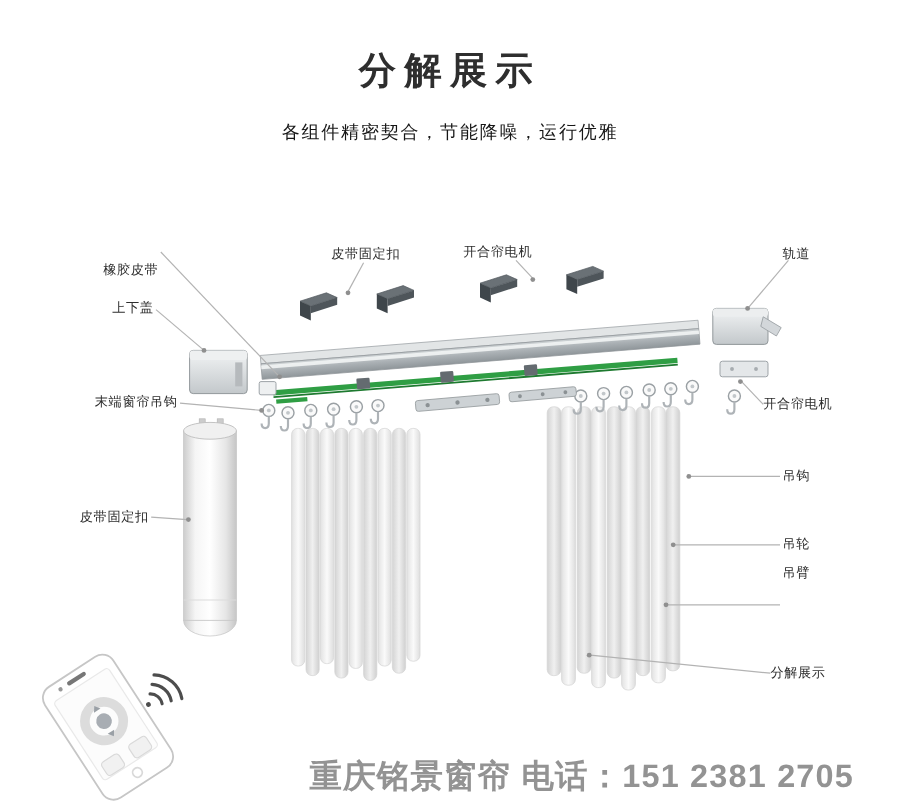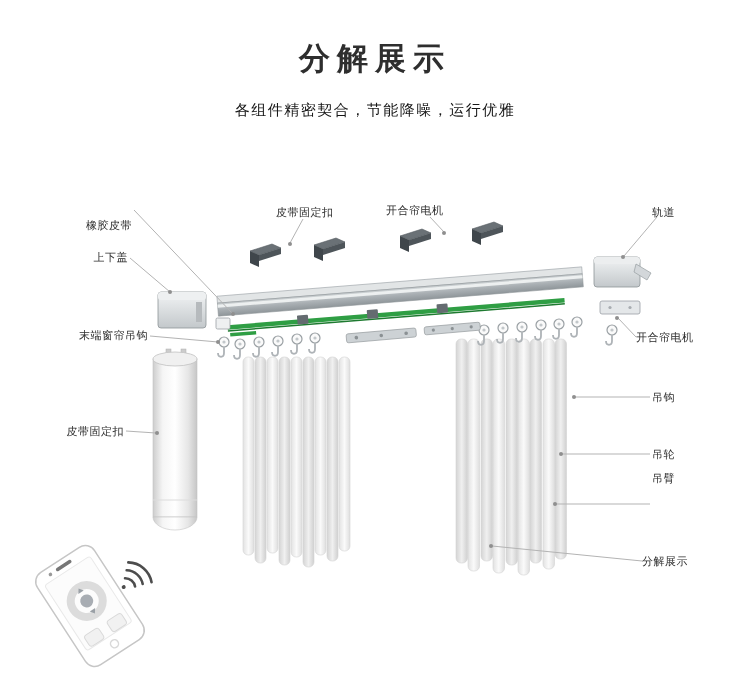--- a/index.html
+++ b/index.html
@@ -227,14 +227,15 @@
   <div class="part-label right-align" style="left:48px;top:425px;width:76px;">皮带固定扣</div>
   <div class="part-label" style="left:276px;top:206px;">皮带固定扣</div>
   <div class="part-label" style="left:386px;top:204px;">开合帘电机</div>
   <div class="part-label" style="left:652px;top:206px;">轨道</div>
   <div class="part-label" style="left:636px;top:331px;">开合帘电机</div>
   <div class="part-label" style="left:652px;top:391px;">吊钩</div>
   <div class="part-label" style="left:652px;top:448px;text-align:center;">吊轮</div>
   <div class="part-label" style="left:652px;top:472px;">吊臂</div>
   <div class="part-label" style="left:642px;top:555px;">分解展示</div>
 
+  <div class="watermark">重庆铭景窗帘 电话：151 2381 2705</div>
 
 </div>
 
 </body></html>

